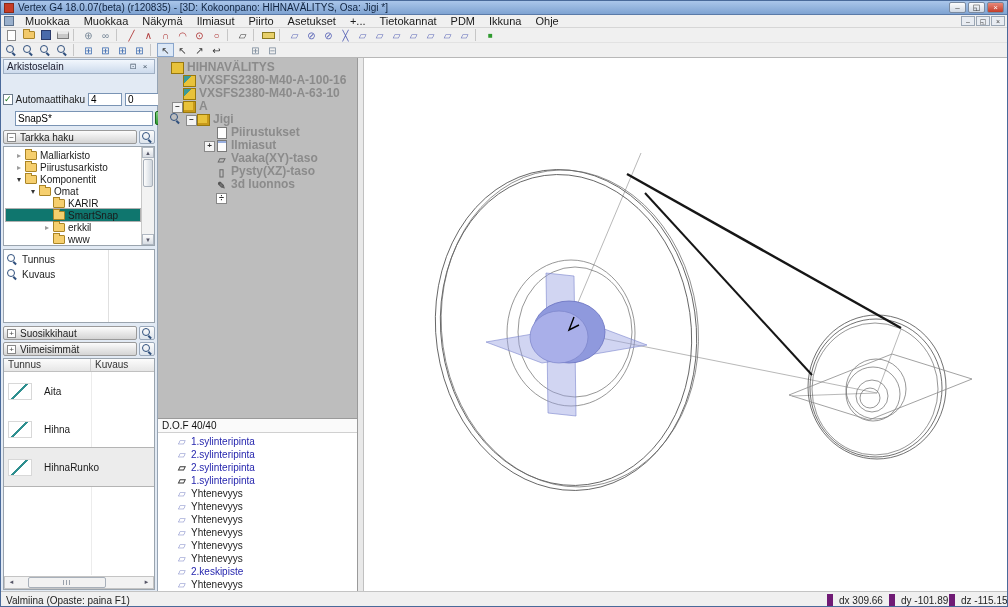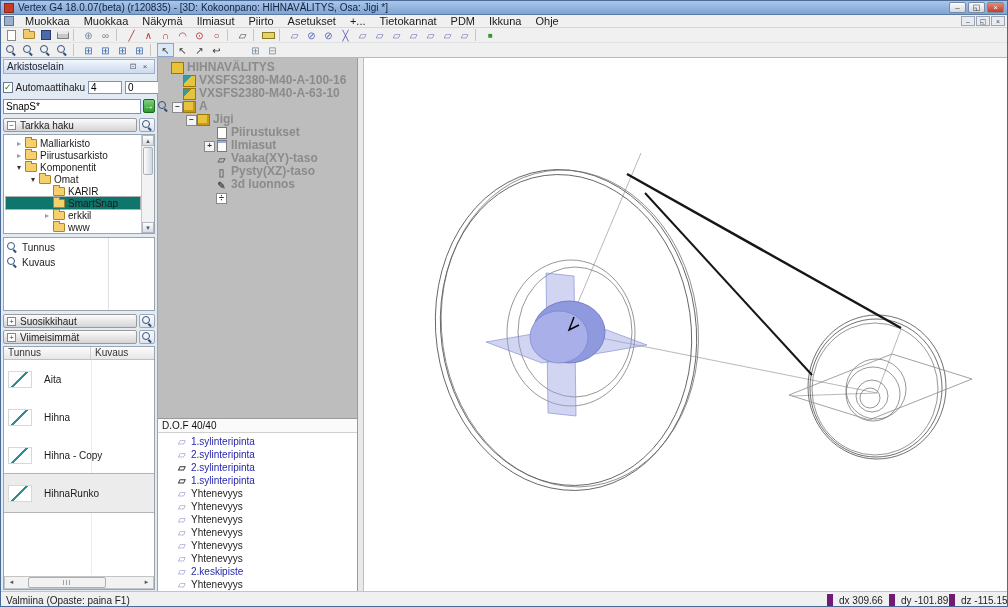--- a/index.html
+++ b/index.html
@@ -44,29 +44,29 @@
   .shp-ruler { width:13px; height:7px; background:#e8d06a; border:1px solid #8a7a20; }
   .shp-mag { position:relative; width:11px; height:11px; }
   .shp-mag::before { content:""; position:absolute; left:0; top:0; width:6px; height:6px; border:1.5px solid #31517e; border-radius:50%; }
   .shp-mag::after { content:""; position:absolute; left:7px; top:7px; width:4px; height:1.5px; background:#31517e; transform:rotate(45deg); transform-origin:0 0; }
 
   
   #main { display:flex; height:533px; }
 
   
   #left-panel { width:157px; background:#e2eaf4; border-right:1px solid #96a4b4; display:flex; flex-direction:column; padding:1px 2px; }
-  .panel-head { height:15px; display:flex; align-items:center; background:linear-gradient(#f2f7fd,#ccdaec); border:1px solid #a0b0c4; padding:0 3px; margin-bottom:4px; }
+  .panel-head { height:15px; display:flex; align-items:center; background:linear-gradient(#f2f7fd,#ccdaec); border:1px solid #a0b0c4; padding:0 3px; margin-bottom:16px; }
   .panel-head .t { flex:1; font-size:10px; color:#223; }
   .mini-ic { width:12px; height:11px; font-size:8px; line-height:10px; text-align:center; color:#456; border:1px solid transparent; }
   .auto-row { height:17px; display:flex; align-items:center; gap:3px; margin:1px 0; }
   .cb { width:11px; height:11px; background:#fff; border:1px solid #6a7a8a; font-size:9px; line-height:9px; text-align:center; color:#1a7a1a; }
   .auto-row .lbl { font-size:10px; color:#222; }
   .tfield { height:13px; border:1px solid #7a94b4; background:#fff; font-size:10px; padding:0 2px; font-family:"Liberation Sans",sans-serif; }
   .f1 { width:34px; } .f2 { width:40px; }
-  .search-row { height:18px; display:flex; align-items:center; gap:2px; margin-bottom:2px; }
+  .search-row { height:18px; display:flex; align-items:center; gap:2px; margin-bottom:2px;margin-left:12px; }
   .search-row input { flex:1; height:15px; }
   .btn-go { width:16px; height:14px; background:linear-gradient(#7fd07f,#2f9a2f); border:1px solid #1a6a1a; color:#fff; font-size:10px; line-height:12px; text-align:center; border-radius:2px; }
   .btn-mag { width:16px; height:14px; border:1px solid #9aa8ba; background:linear-gradient(#fdfdfd,#dde4ec); border-radius:2px; display:flex; align-items:center; justify-content:center; }
   .bar-row { display:flex; align-items:center; gap:2px; margin:1px 0; }
   .cbar { flex:1; height:14px; display:flex; align-items:center; gap:4px; padding:0 3px; background:linear-gradient(#fcfcfc,#d4d4d4); border:1px solid #9a9a9a; border-radius:2px; font-size:10px; color:#222; }
   .expbox { width:9px; height:9px; border:1px solid #888; background:#fff; font-size:8px; line-height:7px; text-align:center; color:#444; flex:none; }
   .white-box { background:#fff; border:1px solid #9aa4ae; }
   #qtree { height:100px; margin:1px 0; position:relative; overflow:hidden; }
   .trow { height:12px; display:flex; align-items:center; font-size:10px; color:#1a1a1a; white-space:nowrap; }
   .trow .exp { width:10px; flex:none; font-size:8px; text-align:center; }
@@ -525,25 +525,20 @@
             <span class="rlbl">Aita</span>
             <span class="rlbl"></span>
           </div>
 
           <div class="rrow">
             <span class="thumb"></span>
             <span class="rlbl">Hihna</span>
             <span class="rlbl"></span>
           </div>
 
-          <div class="rrow">
-            <span class="thumb"></span>
-            <span class="rlbl">Hihna - Copy</span>
-            <span class="rlbl"></span>
-          </div>
 
           <div class="rrow sel">
             <span class="thumb"></span>
             <span class="rlbl">HihnaRunko</span>
             <span class="rlbl"></span>
           </div>
         </div>
       <div class="hscroll">
         <span class="arr">◄</span>
         <span class="track">

